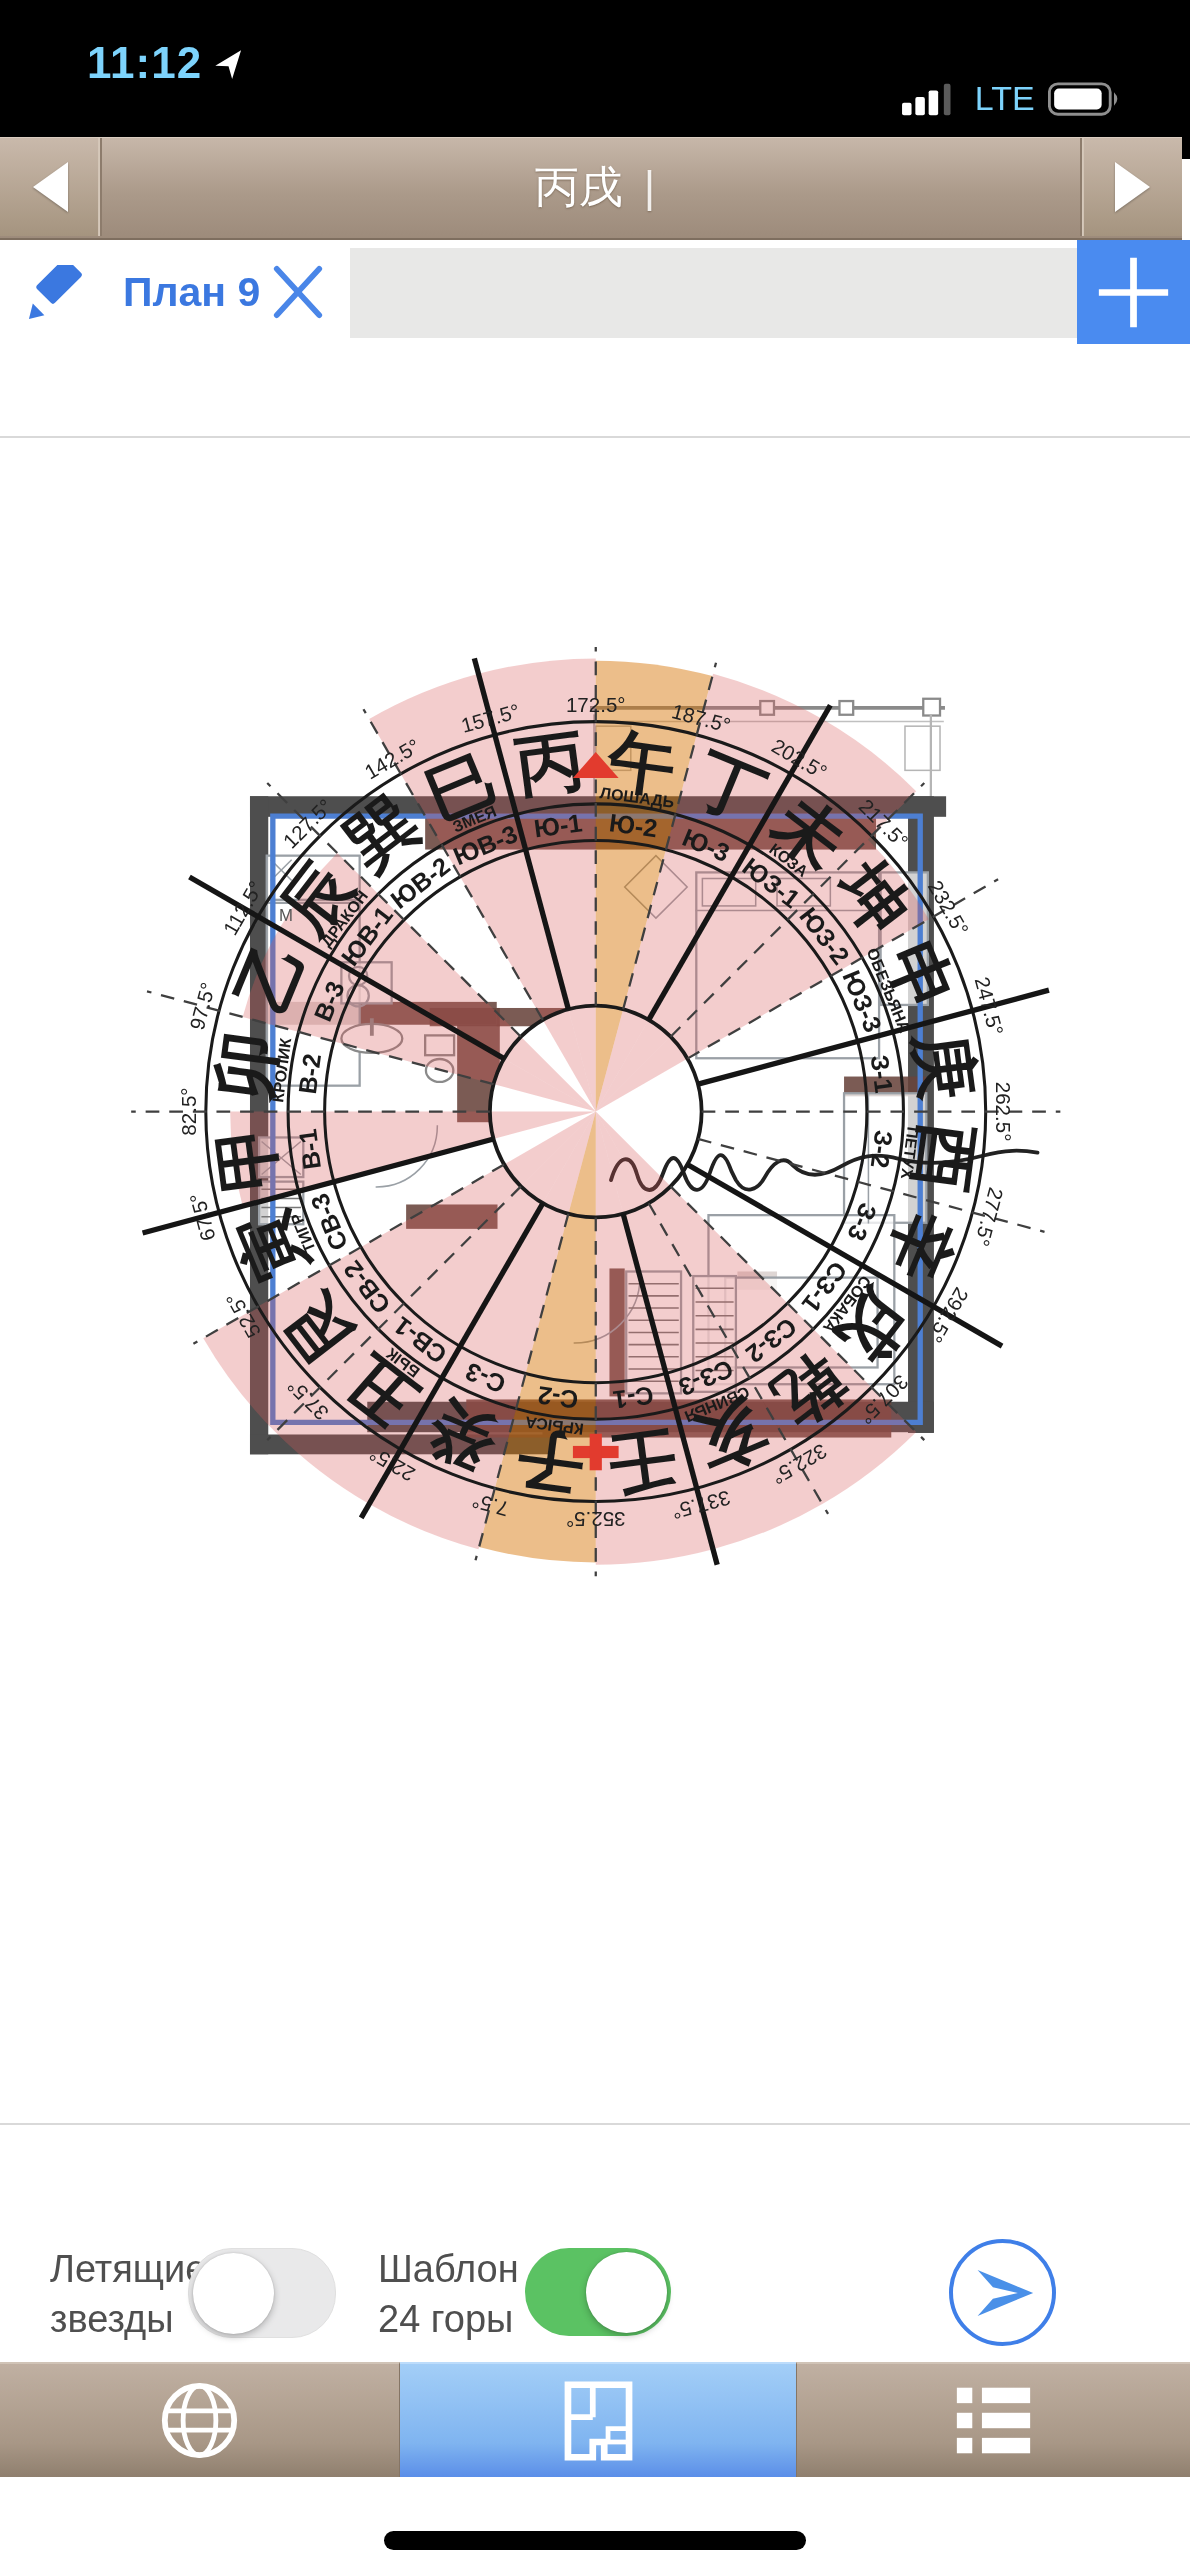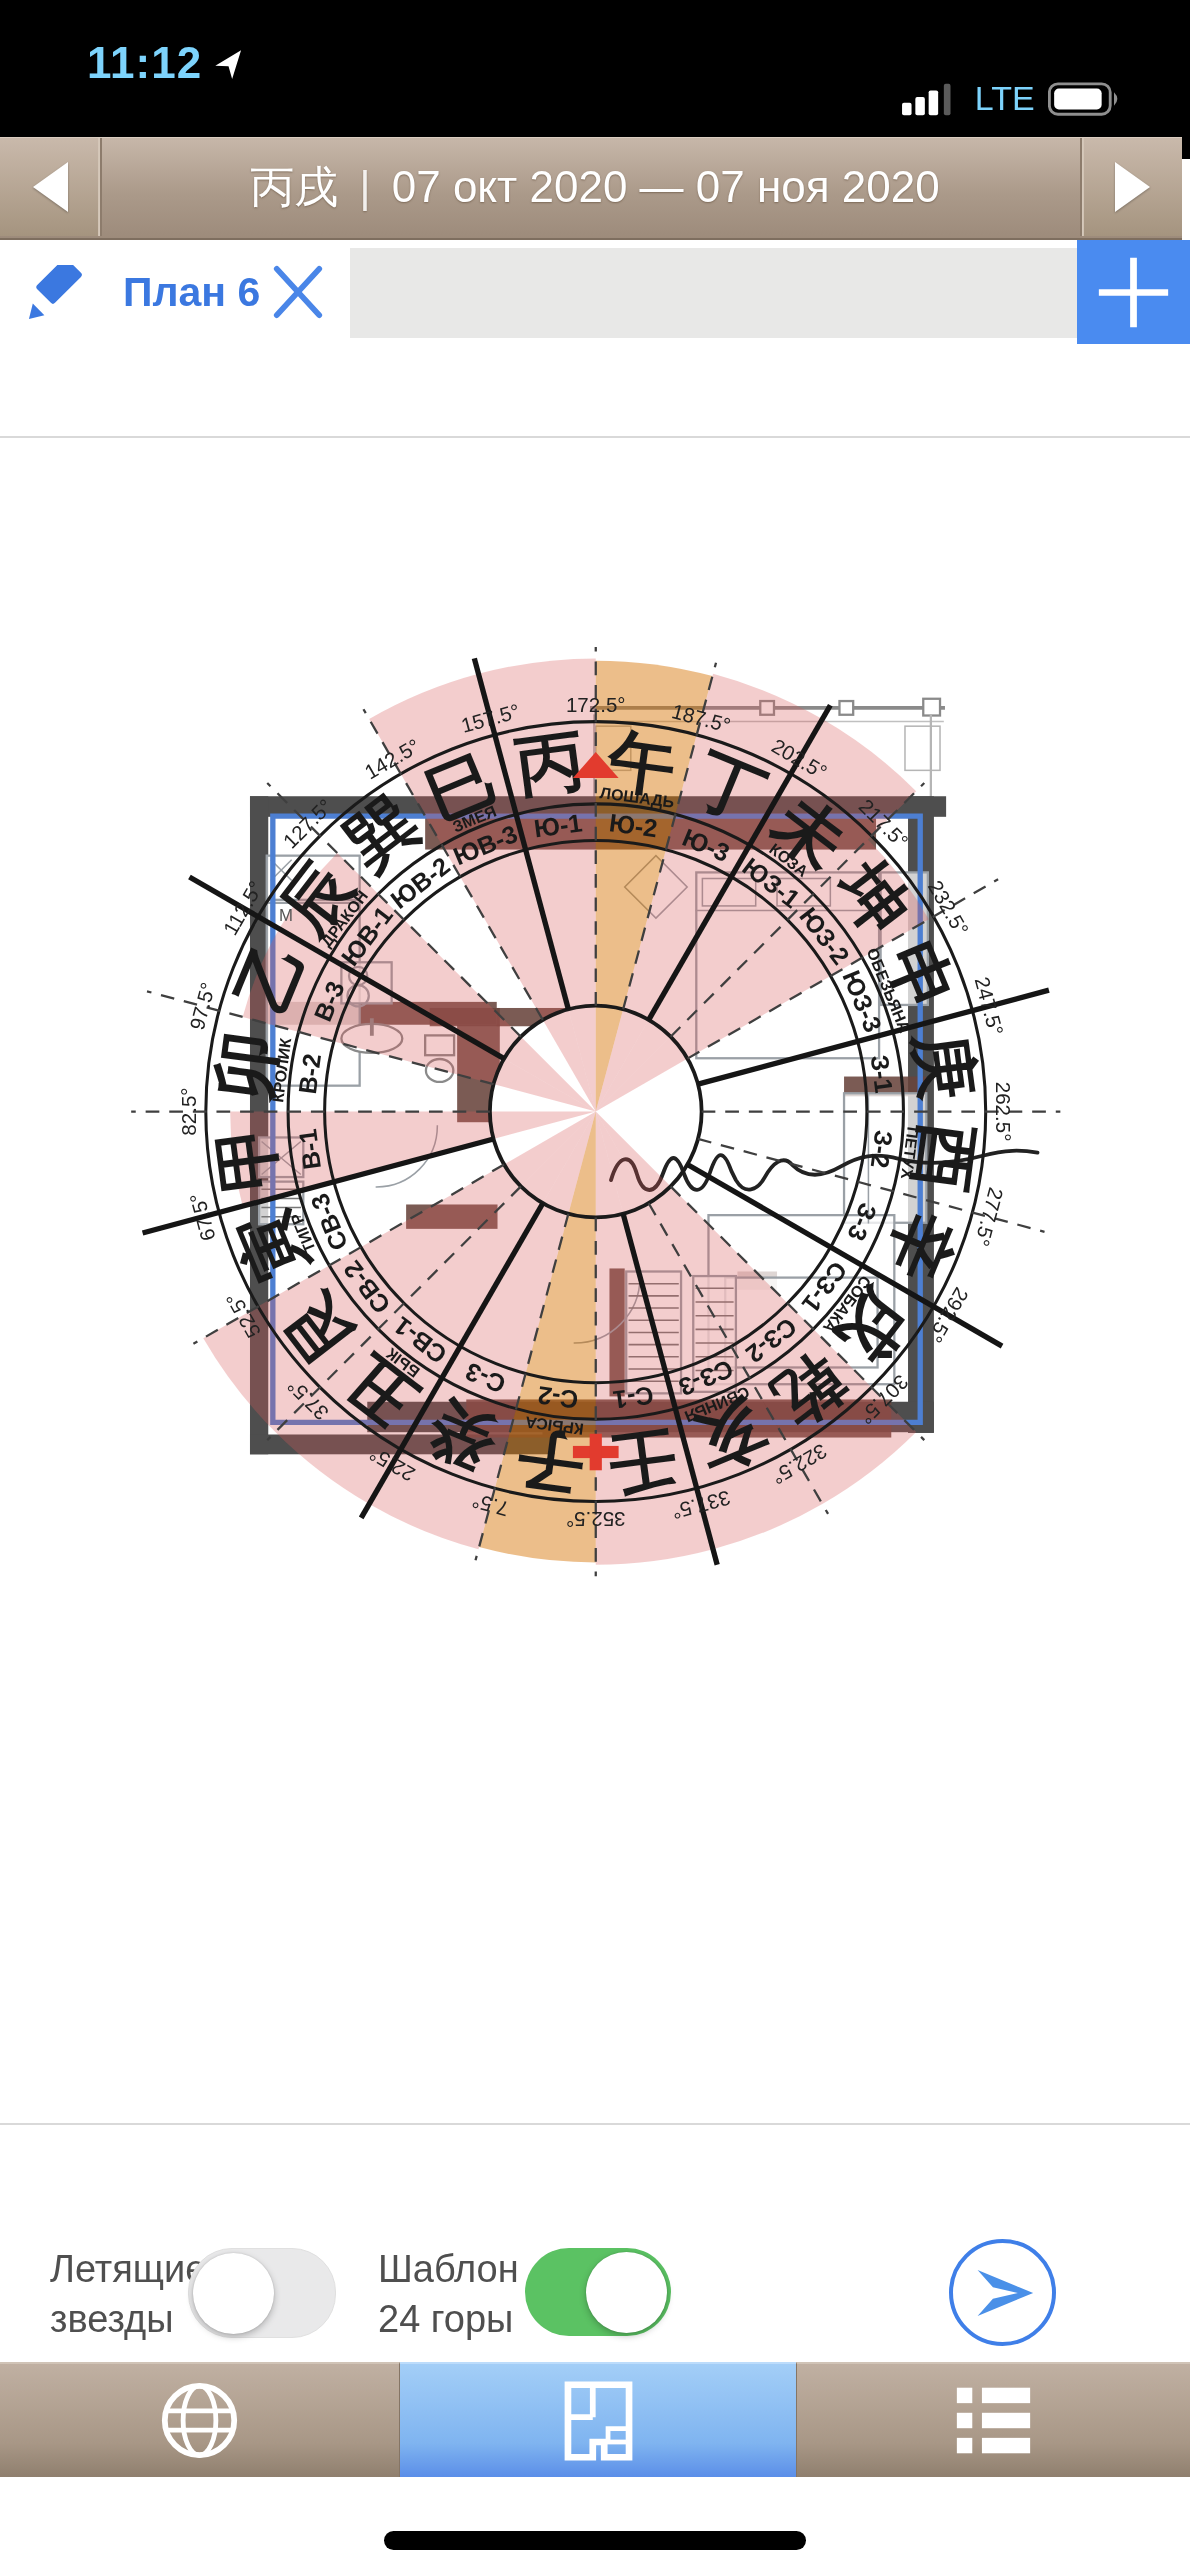--- a/index.html
+++ b/index.html
@@ -81,39 +81,38 @@
         <rect x="6" y="9" width="50" height="22" rx="5" fill="#fff"></rect>
         <path d="M69,13 q7,7 0,14 z" fill="#8f8f8f"></path>
       </svg>
     </div>
   </div>
 
   <div class="abs" id="header">
     <div class="abs" id="hdr-title">
       <span>丙戌</span>
       <span style="opacity:.85;font-weight:300;">|</span>
-      <span>07 окт 2020 — 07 ноя 2020</span>
     </div>
     <div class="hdr-btn" id="hdr-prev">
       <div class="tri left"></div>
     </div>
     <div class="hdr-btn" id="hdr-next">
       <div class="tri right"></div>
     </div>
   </div>
 
   <div class="abs" id="tabstrip">
     <div id="tab-active">
       <svg class="abs" style="left:27px;top:261px;position:absolute;left:27px;top:25px" width="56" height="56" viewBox="0 0 58 58">
         <g fill="#3b78e0">
           <rect x="18" y="-8" width="26" height="44" rx="3" transform="rotate(45 29 18)"></rect>
           <polygon points="6,40 18,52 2,56"></polygon>
         </g>
       </svg>
-      <span id="tab-label">План 6</span>
+      <span id="tab-label">План 9</span>
       <svg class="abs" style="left:271px;top:25px" width="54" height="54" viewBox="0 0 56 56">
         <path d="M6,4 L50,52 M50,4 L6,52" stroke="#4a86e8" stroke-width="6" stroke-linecap="round" fill="none"></path>
       </svg>
     </div>
     <div id="tab-rest"></div>
     <div id="tab-add">
       <svg width="77" height="77" viewBox="0 0 80 80">
         <path d="M40,4 V76 M4,40 H76" stroke="#fff" stroke-width="7" fill="none"></path>
       </svg>
     </div>

